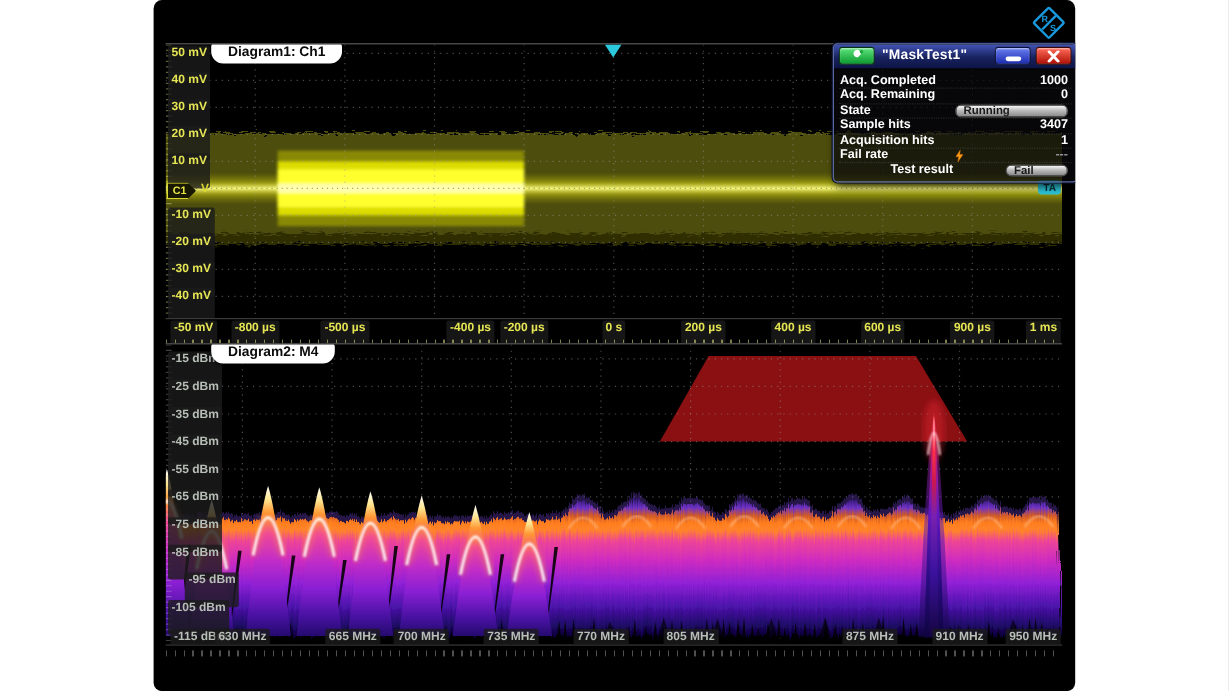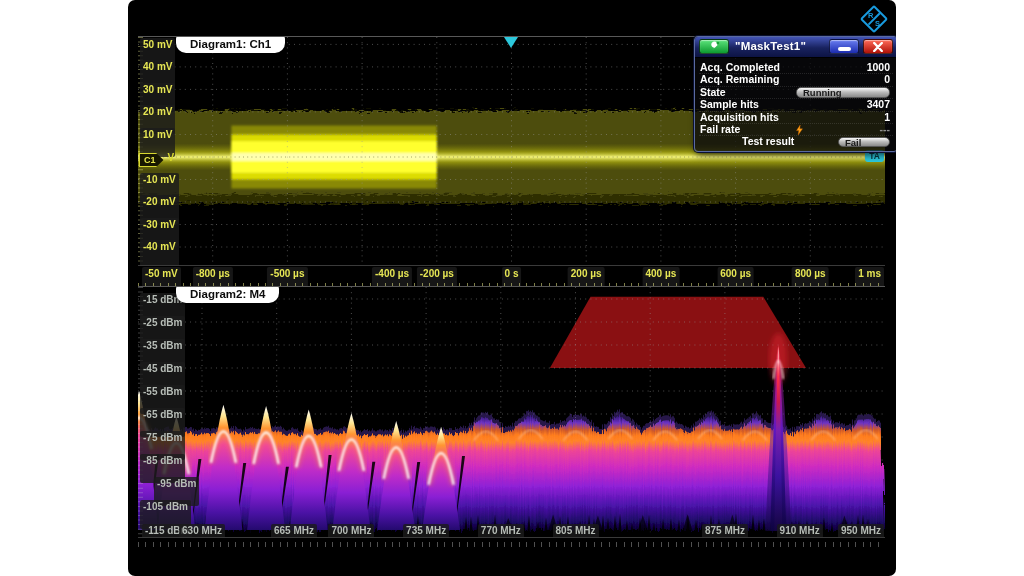--- a/index.html
+++ b/index.html
@@ -150,21 +150,21 @@
       <div class="xrow" id="d1x">
           <span class="tag yel" style="left: 4px; top: 1px;">-50 mV</span>
           <span class="tag yel" style="top: 1px; left: 74.7px; transform: translateX(-50%);">-800 µs</span>
           <span class="tag yel" style="top: 1px; left: 149.4px; transform: translateX(-50%);">-500 µs</span>
           <span class="tag yel" style="top: 1px; left: 224.1px; transform: translateX(-50%); margin-left: 30px;">-400 µs</span>
           <span class="tag yel" style="top: 1px; left: 298.8px; transform: translateX(-50%);">-200 µs</span>
           <span class="tag yel" style="top: 1px; left: 373.5px; transform: translateX(-50%);">0 s</span>
           <span class="tag yel" style="top: 1px; left: 448.2px; transform: translateX(-50%);">200 µs</span>
           <span class="tag yel" style="top: 1px; left: 522.9px; transform: translateX(-50%);">400 µs</span>
           <span class="tag yel" style="top: 1px; left: 597.6px; transform: translateX(-50%);">600 µs</span>
-          <span class="tag yel" style="top: 1px; left: 672.3px; transform: translateX(-50%);">800 µs</span>
+          <span class="tag yel" style="top: 1px; left: 672.3px; transform: translateX(-50%);">900 µs</span>
           <span class="tag yel" style="top: 1px; right: 1px;">1 ms</span>
         </div>
       <div class="tickstrip ts1"></div>
     </div>
 
     <div class="diagram" id="d2">
       <div class="plot" id="d2plot">
         <svg id="d2svg" width="747" height="250" viewBox="0 0 747 250">
   <defs>
     <filter id="streak" x="-2%" y="-12%" width="104%" height="124%">

